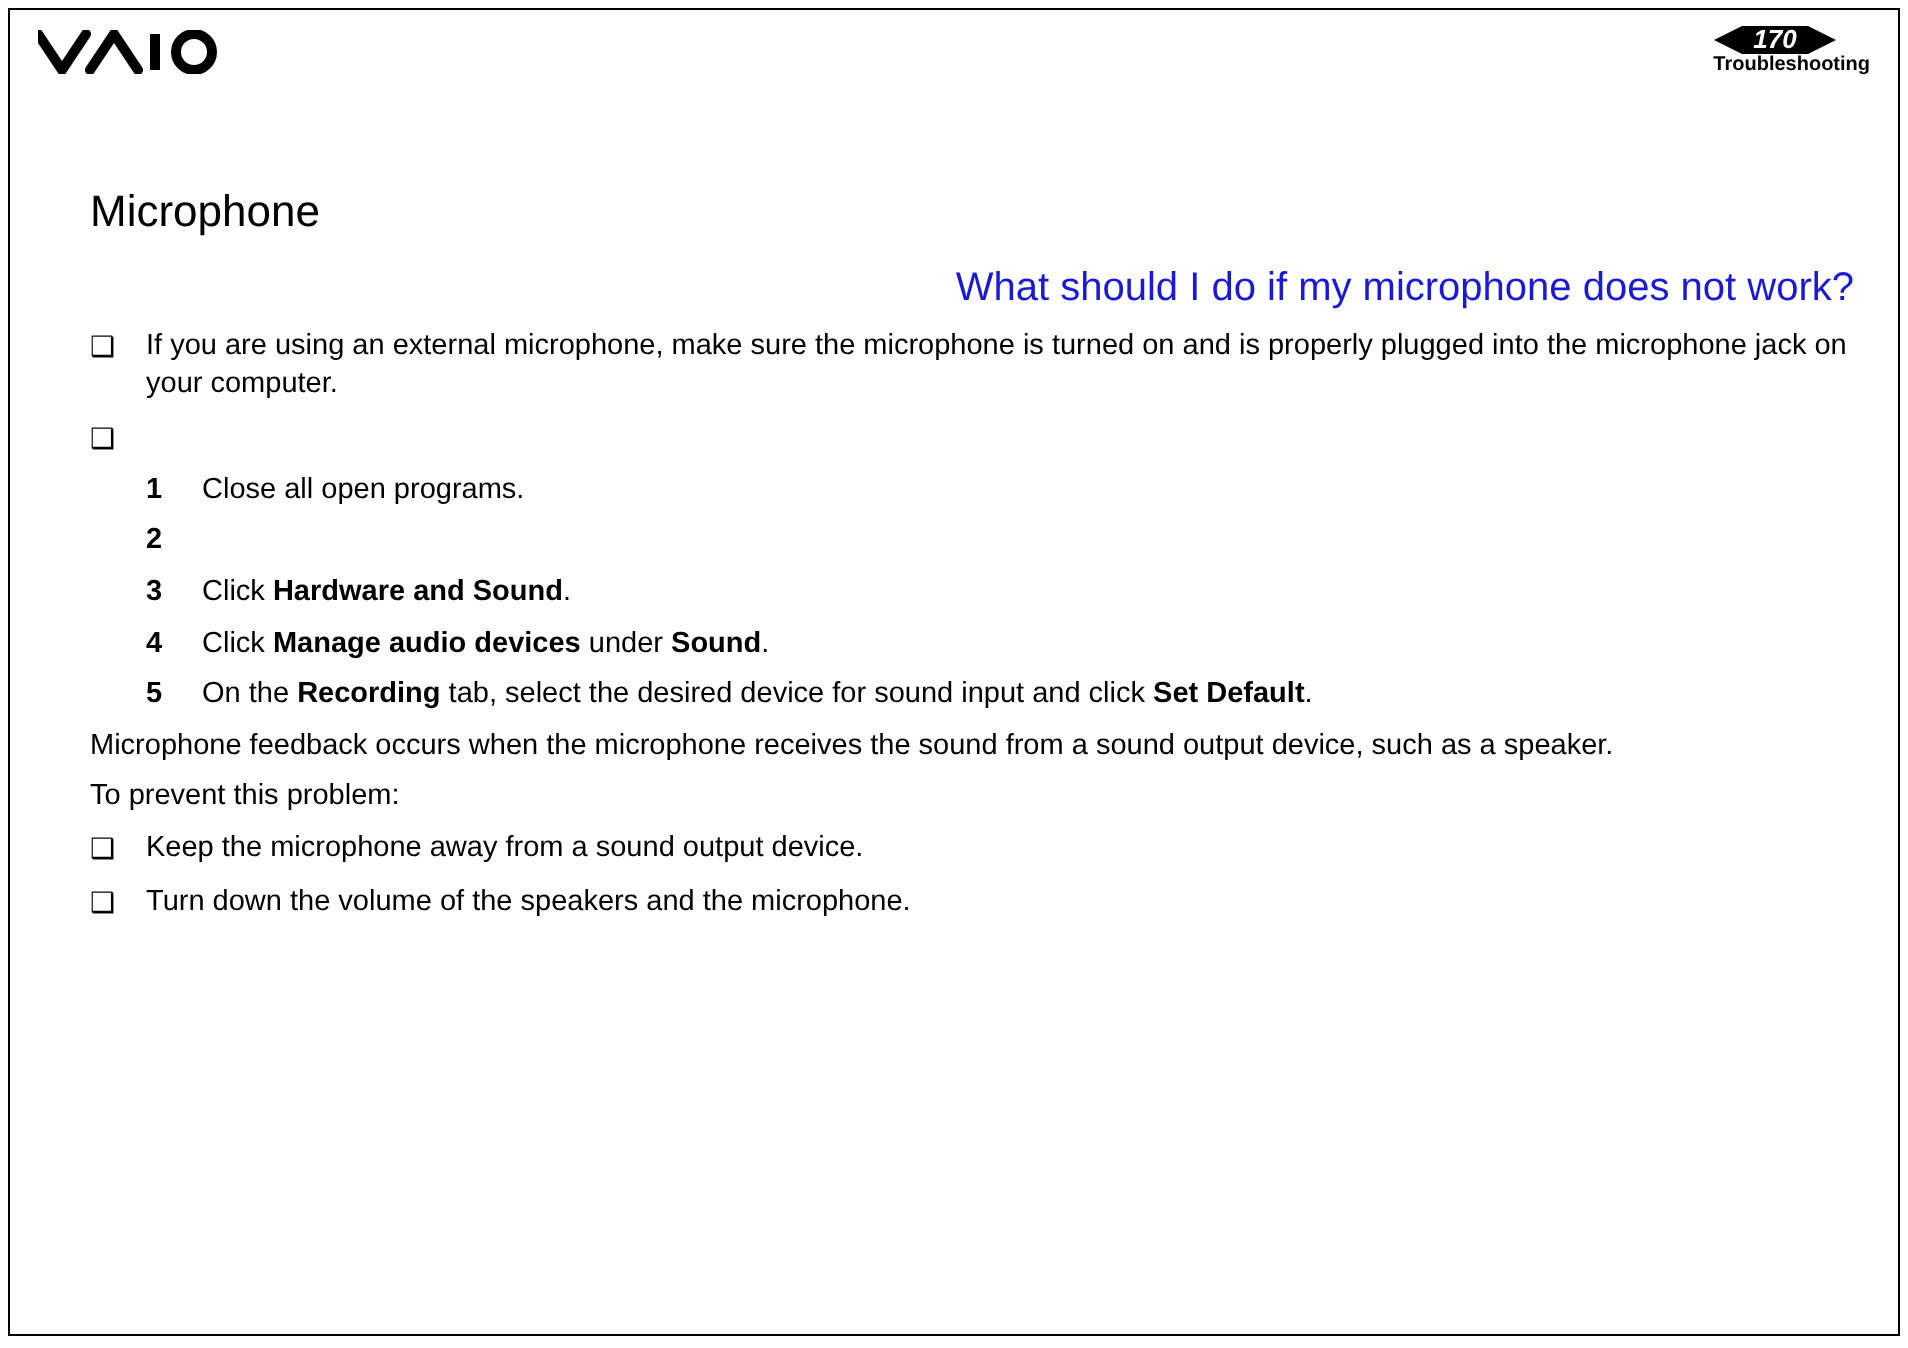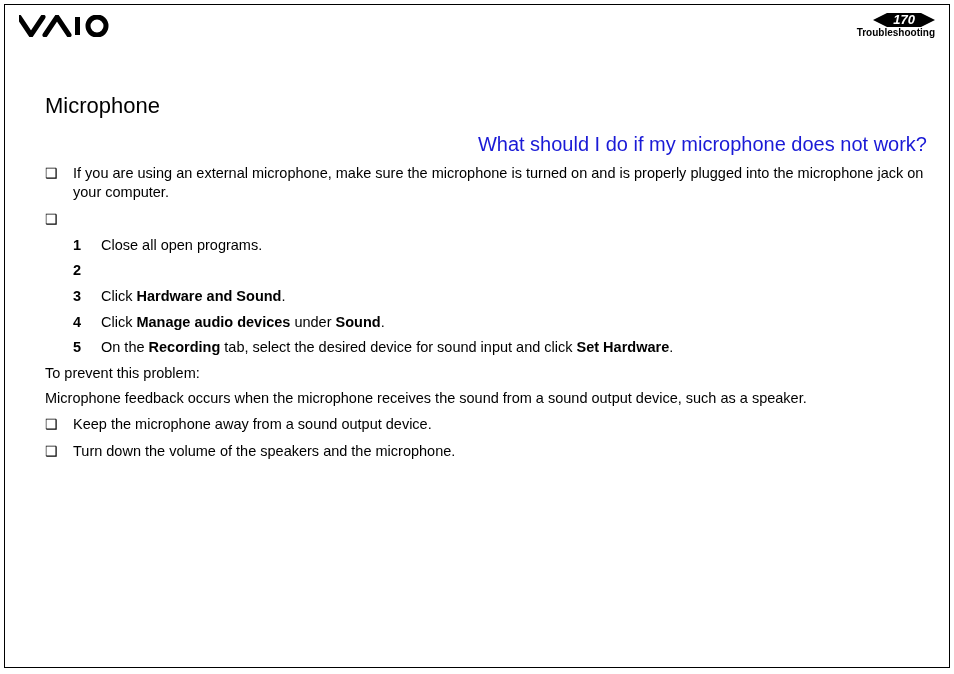--- a/index.html
+++ b/index.html
@@ -32,21 +32,20 @@
     gap: 0px;
     margin-top: 2px;
   }
   .logo svg { display: block; }
   .pagenav {
     text-align: right;
   }
   .pagenav-top {
     display: flex;
     align-items: center;
-    justify-content: flex-end;
     gap: 0;
     text-decoration: underline;
   }
   .arrow-left, .arrow-right {
     width: 0; height: 0;
     display: inline-block;
   }
   .arrow-left {
     border-top: 7px solid transparent;
     border-bottom: 7px solid transparent;
@@ -177,26 +176,26 @@
       <li>
         <span class="num">3</span>
         <span><span>Click </span><b>Hardware and Sound</b><span>.</span></span>
       </li>
       <li>
         <span class="num">4</span>
         <span><span>Click </span><b>Manage audio devices</b><span> under </span><b>Sound</b><span>.</span></span>
       </li>
       <li>
         <span class="num">5</span>
-        <span><span>On the </span><b>Recording</b><span> tab, select the desired device for sound input and click </span><b>Set Hardware</b><span>.</span></span>
+        <span><span>On the </span><b>Recording</b><span> tab, select the desired device for sound input and click </span><b>Set Default</b><span>.</span></span>
       </li>
     </ol>
 
+    <p class="para">Microphone feedback occurs when the microphone receives the sound from a sound output device, such as a speaker.</p>
     <p class="para">To prevent this problem:</p>
-    <p class="para">Microphone feedback occurs when the microphone receives the sound from a sound output device, such as a speaker.</p>
 
     <ul class="bullet-list">
       <li>
         <span class="bullet">❑</span>
         <span>Keep the microphone away from a sound output device.</span>
       </li>
       <li>
         <span class="bullet">❑</span>
         <span>Turn down the volume of the speakers and the microphone.</span>
       </li>

